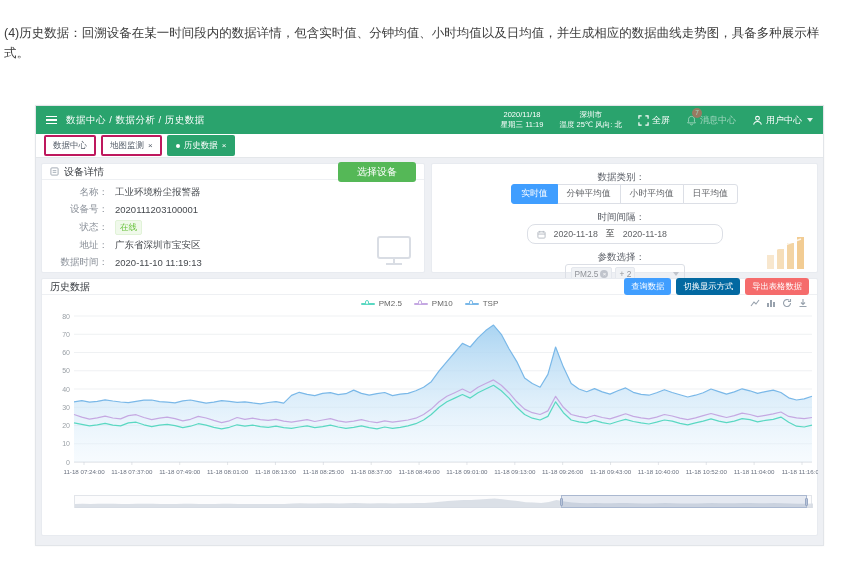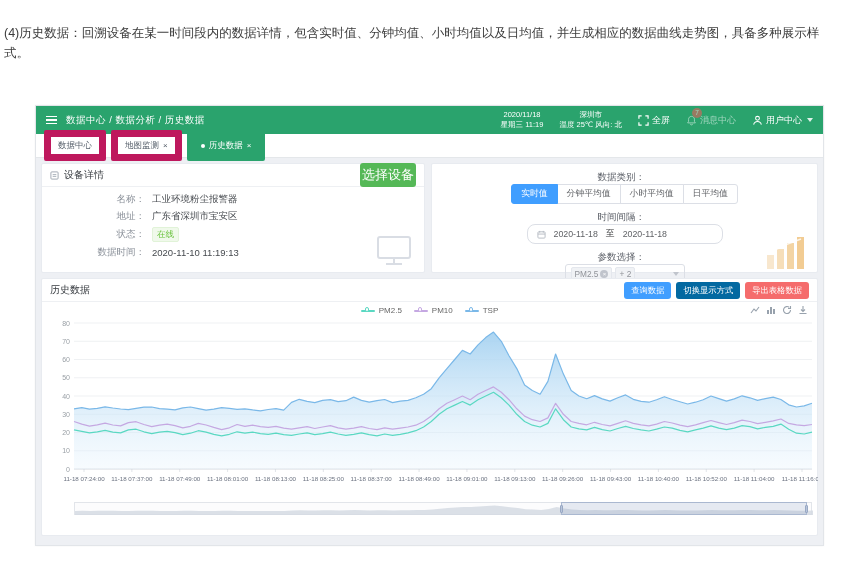--- a/index.html
+++ b/index.html
@@ -14,34 +14,34 @@
   .hamburger i { display:block; height:1.4px; background:#fff; margin:2px 0; }
   .crumb { font-size:9.5px; margin-left:9px; letter-spacing:.5px; }
   .topbar-right { margin-left:auto; display:flex; align-items:center; gap:16px; }
   .tb-block { font-size:7.5px; line-height:1.35; text-align:center; white-space:nowrap; }
   .tb-item { display:flex; align-items:center; gap:3px; font-size:9px; white-space:nowrap; position:relative; }
   .tb-item.faded { opacity:.55; }
   .badge { position:absolute; top:-6px; left:6px; min-width:10px; height:10px; border-radius:5px; background:#f25a5a; color:#fff; font-size:6.5px; line-height:10px; text-align:center; padding:0 1px; opacity:1; }
   .caret-down { width:0; height:0; border-left:3px solid transparent; border-right:3px solid transparent; border-top:4px solid rgba(255,255,255,.85); margin-left:2px; }
   
   .tabbar { height:24px; background:#fff; border-bottom:1px solid #e4e7ea; display:flex; align-items:center; gap:5px; padding:0 8px; }
-  .tab { font-size:8.5px; color:#57606b; border:7px solid #be185d; background:#fff; padding:2.5px 7px; border-radius:2px; display:flex; align-items:center; gap:4px; cursor:default; }
+  .tab { font-size:8.5px; color:#57606b; border:2px solid #be185d; background:#fff; padding:2.5px 7px; border-radius:2px; display:flex; align-items:center; gap:4px; cursor:default; }
   .tab .close { font-size:8px; line-height:1; }
   .tab.active { background:#2aa36d; border-color:#2aa36d; color:#fff; }
   .tab .dot { width:4px; height:4px; border-radius:50%; background:#fff; display:inline-block; }
   
   .content { padding:5px; }
   .row { display:flex; gap:6px; }
   .card { background:#fff; border:1px solid #e8ebf0; border-radius:2px; }
-  .card-header { height:23px; border-bottom:1px solid #eef0f3; display:flex; align-items:center; padding:0 8px; gap:5px; }
+  .card-header { height:16px; border-bottom:1px solid #eef0f3; display:flex; align-items:center; padding:0 8px; gap:5px; }
   .card-title { font-size:10px; color:#373b40; }
   .device-card { width:384px; height:110px; position:relative; }
   .query-card { flex:1; height:110px; position:relative; }
-  .btn-green { margin-left:auto; background:#55b857; color:#fff; font-size:13px; padding:3px 2px; border-radius:3px; border:none; cursor:pointer; }
-  .dev-rows { padding:6px 8px 0; font-size:9.5px;margin-left:37px; }
+  .btn-green { margin-left:auto; background:#55b857; color:#fff; font-size:10px; padding:3px 19px; border-radius:3px; border:none; cursor:pointer; }
+  .dev-rows { padding:6px 8px 0; font-size:9.5px; }
   .dev-row { display:flex; margin-bottom:4px; align-items:center; }
   .dev-label { width:58px; text-align:right; color:#8a9099; margin-right:7px; white-space:nowrap; }
   .dev-value { color:#45494e; }
   .online-badge { display:inline-block; background:#f0f9eb; color:#67c23a; border:1px solid #e1f3d8; font-size:8.5px; padding:0 4px; border-radius:2px; line-height:1.5; }
   .monitor-deco { position:absolute; right:10px; bottom:5px; }
   .hint { font-size:8.8px; color:#f25555; font-weight:bold; }
   .q-row { display:flex; align-items:center; margin:7px 10px 0; font-size:9.5px; color:#5a5e66;flex-direction:column; }
   .q-label { width:54px; white-space:nowrap; }
   .seg { display:flex; }
   .seg-btn { border:1px solid #dcdfe6; padding:3px 9px; font-size:8.8px; background:#fff; color:#606266; margin-left:-1px; cursor:pointer; }
@@ -152,26 +152,30 @@
             </svg>
             <span class="card-title">设备详情</span>
             <button class="btn-green">选择设备</button>
           </div>
           <div class="dev-rows">
             <div class="dev-row">
               <span class="dev-label">名称：</span>
               <span class="dev-value">工业环境粉尘报警器</span>
             </div>
             <div class="dev-row">
+              <span class="dev-label">设备号：</span>
+              <span class="dev-value">2020111203100001</span>
+            </div>
+            <div class="dev-row">
+              <span class="dev-label">状态：</span>
+              <span class="online-badge">在线</span>
+            </div>
+            <div class="dev-row">
               <span class="dev-label">地址：</span>
               <span class="dev-value">广东省深圳市宝安区</span>
-            </div>
-            <div class="dev-row">
-              <span class="dev-label">状态：</span>
-              <span class="online-badge">在线</span>
             </div>
             <div class="dev-row">
               <span class="dev-label">数据时间：</span>
               <span class="dev-value">2020-11-10 11:19:13</span>
             </div>
           </div>
           <svg class="monitor-deco" width="40" height="32" viewBox="0 0 40 32">
             <rect x="4" y="2" width="32" height="21" rx="2" fill="#fff" stroke="#d9dde4" stroke-width="2"></rect>
             <path d="M20 23v5 M12 29h16" stroke="#d9dde4" stroke-width="2" fill="none"></path>
           </svg>

